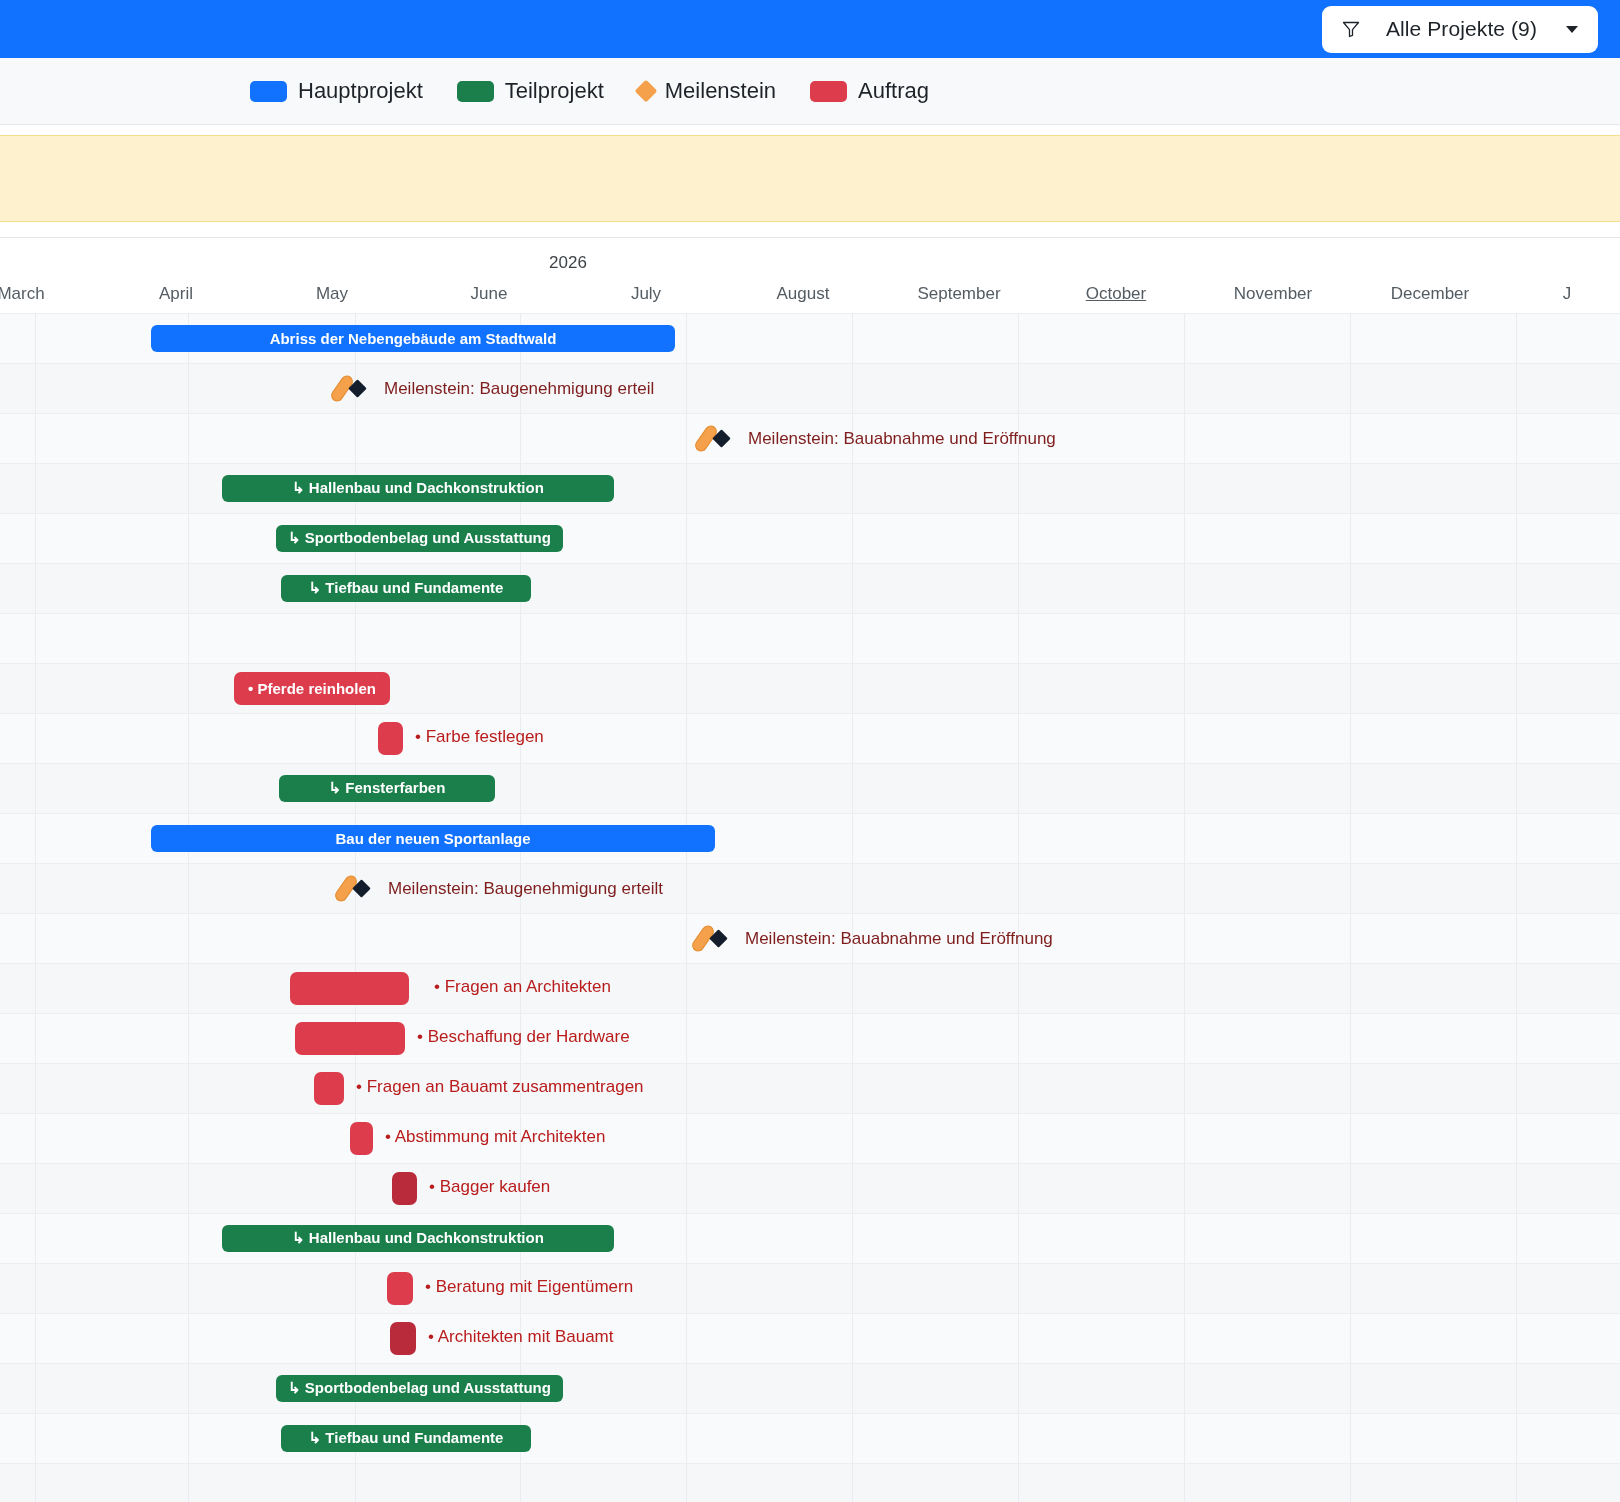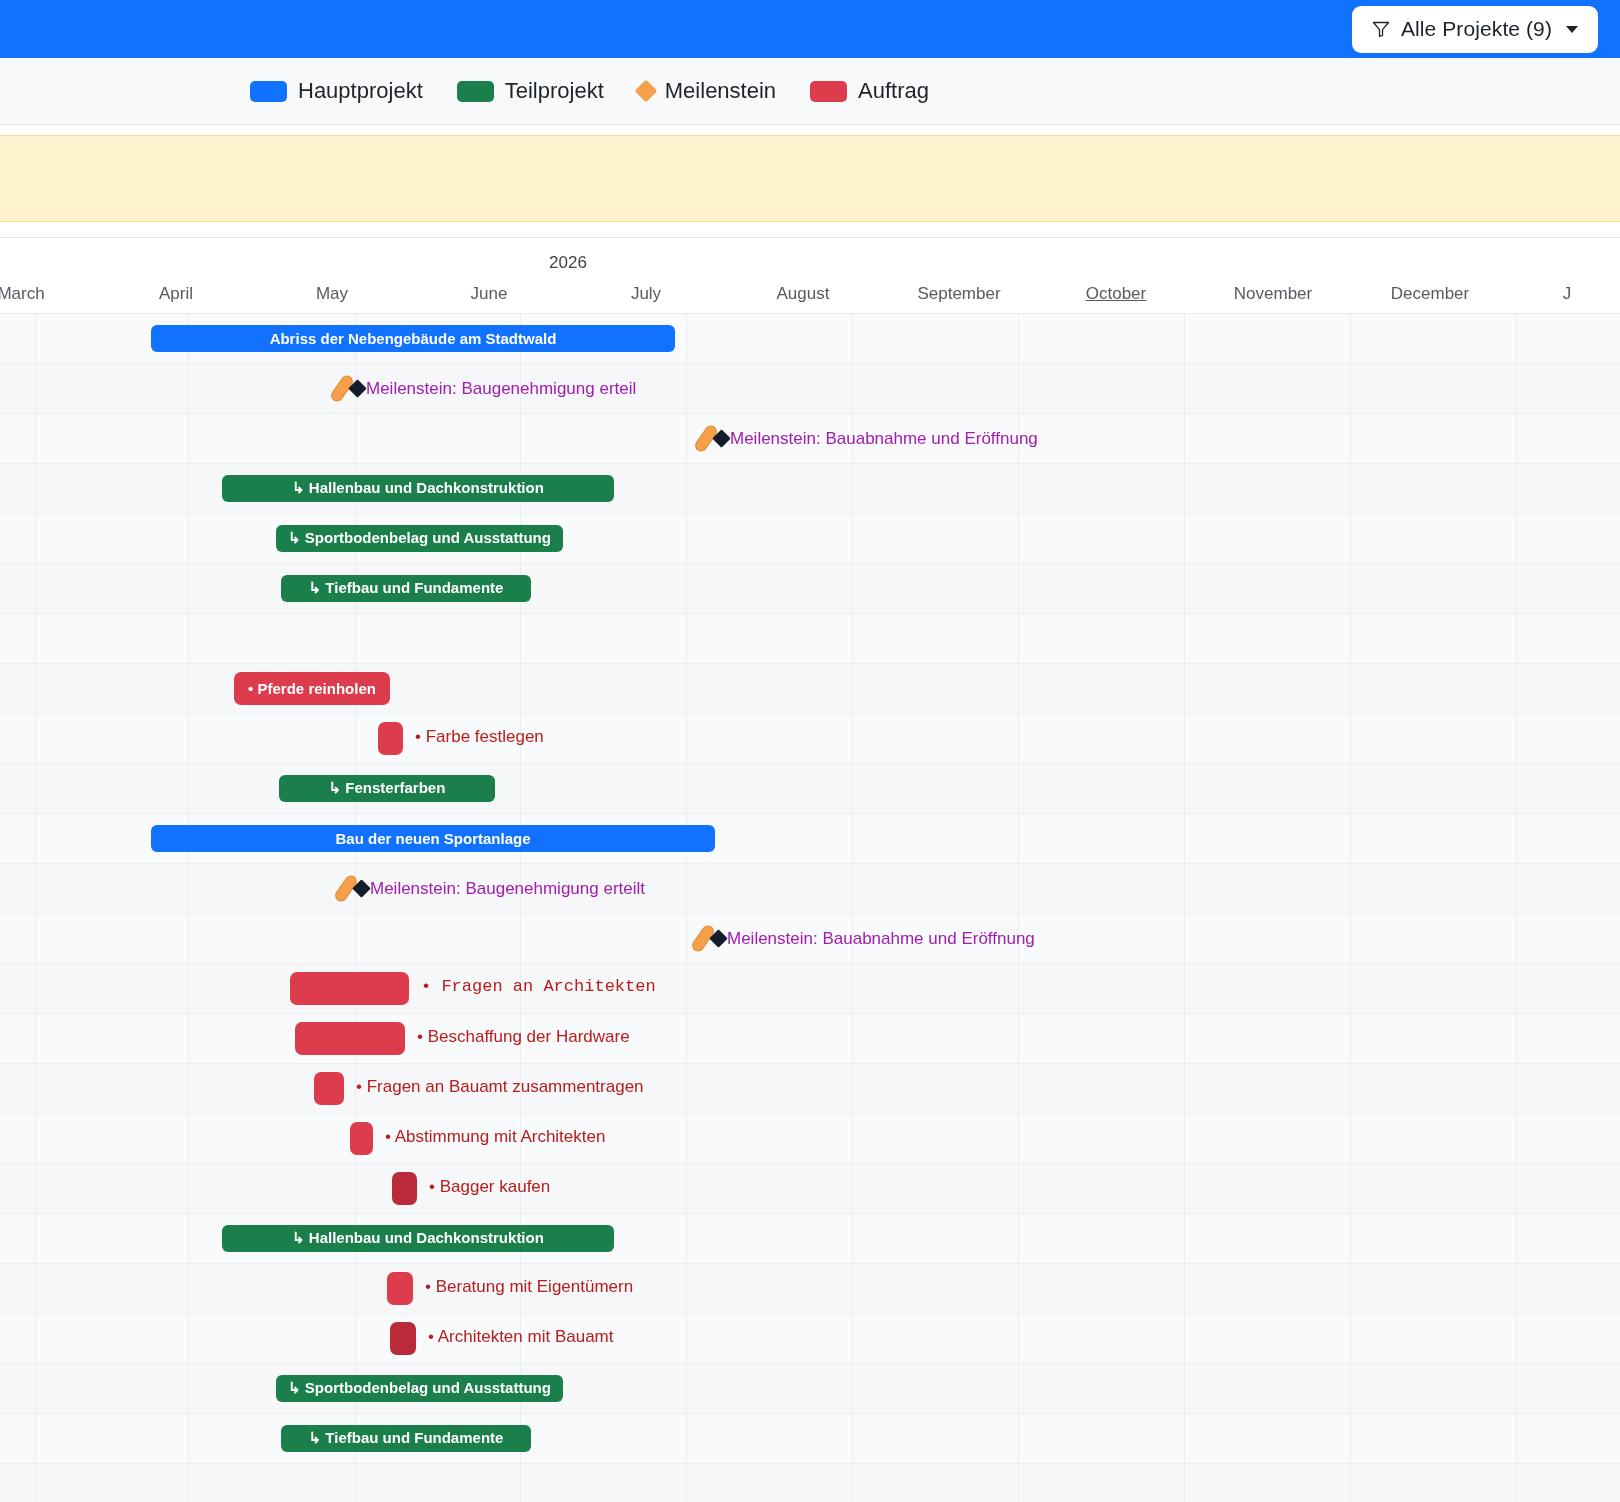--- a/index.html
+++ b/index.html
@@ -13,21 +13,21 @@
   }
 
   
   .topbar{
     position:absolute;left:0;top:0;width:1620px;height:58px;
     background:#1172ff;
     display:flex;align-items:center;justify-content:flex-end;
     gap:12px;padding-right:22px;box-sizing:border-box;
   }
   .proj-filter{
-    display:flex;align-items:center;gap:11px;
+    display:flex;align-items:center;gap:26px;
     background:#ffffff;border-radius:9px;
     height:47px;padding:0 20px;box-sizing:border-box;
     cursor:pointer;
   }
   .proj-filter .lbl{font-size:21px;color:#1d2329;letter-spacing:.1px;}
   .funnel{width:18px;height:18px;display:block;}
   .caret{
     width:0;height:0;border-left:6px solid transparent;border-right:6px solid transparent;
     border-top:7px solid #1d2329;margin-left:3px;
   }
@@ -109,21 +109,21 @@
   
   .ms{position:absolute;display:flex;align-items:center;cursor:pointer;}
   .ms-pill{
     width:10px;height:27px;border-radius:6px;background:#f5a04a;
     border:1.5px solid #e38b2e;transform:rotate(35deg);flex:none;margin-right:1px;
   }
   .ms-diamond{
     width:13px;height:13px;background:#131d2b;transform:rotate(45deg);
     border-radius:1px;flex:none;margin-left:2px;
   }
-  .ms-text{font-size:17px;color:#a21caf;white-space:nowrap;margin-left:2px;}
+  .ms-text{font-size:17px;color:#7f1d1d;white-space:nowrap;margin-left:20px;}
 
   
   .conn{position:absolute;stroke:#6c757d;fill:none;stroke-width:2;}
   svg.connlayer{position:absolute;left:0;top:0;width:1620px;height:1189px;pointer-events:none;}
 </style>
 </head>
 <body>
 
 <div class="topbar">
   <div class="proj-filter">
@@ -296,21 +296,21 @@
       <span class="ms-pill"></span>
       <span class="ms-diamond"></span>
       <span class="ms-text">Meilenstein: Baugenehmigung erteilt</span>
     </div>
     <div class="ms" style="left: 697px; top: 611px;">
       <span class="ms-pill"></span>
       <span class="ms-diamond"></span>
       <span class="ms-text">Meilenstein: Bauabnahme und Eröffnung</span>
     </div>
     <div class="bar task" style="left: 290px; width: 119px; background: rgb(220, 60, 76); top: 658.5px; height: 33px;"></div>
-    <div class="outside-label" style="left: 421px; top: 664px; font-family: Liberation Mono, monospace;">• Fragen an Architekten</div>
+    <div class="outside-label" style="left: 434px; top: 664px;">• Fragen an Architekten</div>
     <div class="bar task" style="left: 295px; width: 110px; background: rgb(220, 60, 76); top: 708.5px; height: 33px;"></div>
     <div class="outside-label" style="left: 417px; top: 714px;">• Beschaffung der Hardware</div>
     <div class="bar task" style="left: 314px; width: 30px; background: rgb(220, 60, 76); top: 758.5px; height: 33px;"></div>
     <div class="outside-label" style="left: 356px; top: 764px;">• Fragen an Bauamt zusammentragen</div>
     <div class="bar task" style="left: 350px; width: 23px; background: rgb(220, 60, 76); top: 808.5px; height: 33px;"></div>
     <div class="outside-label" style="left: 385px; top: 814px;">• Abstimmung mit Architekten</div>
     <div class="bar task" style="left: 392px; width: 25px; background: rgb(185, 43, 59); top: 858.5px; height: 33px;"></div>
     <div class="outside-label" style="left: 429px; top: 864px;">• Bagger kaufen</div>
     <div class="bar sub" style="left: 222px; width: 392px; background: rgb(26, 127, 75); top: 911.5px; height: 27px;">
       <span class="bartext">↳ Hallenbau und Dachkonstruktion</span>

